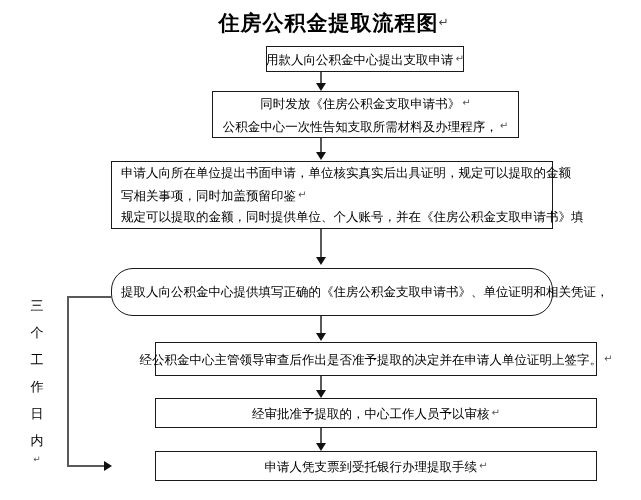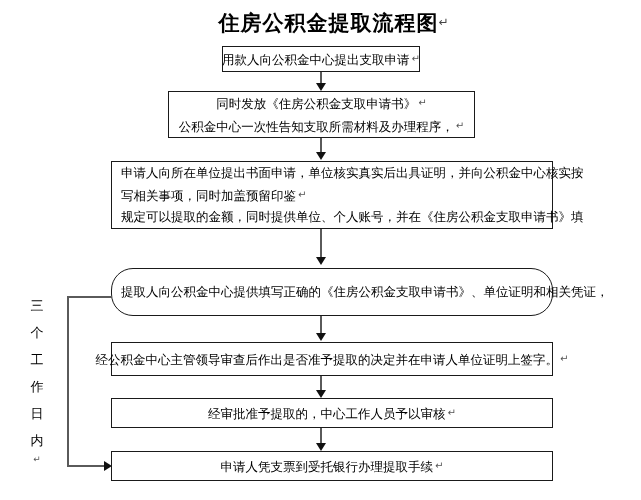--- a/index.html
+++ b/index.html
@@ -55,20 +55,21 @@
     display: flex;
     flex-direction: column;
     justify-content: center;
   }
   .node .line {
     white-space: nowrap;
   }
   .node.center {
     align-items: center;
     text-align: center;
+    margin-left: 44px;
   }
   .node.center .line {
     padding: 0 6px;
   }
   .node.left {
     align-items: flex-start;
     text-align: left;
   }
   .node.left .line {
     padding: 0 9px;
@@ -163,21 +164,21 @@
     <div class="line">
       <span>公积金中心一次性告知支取所需材料及办理程序，</span><span class="pil">↵</span>
     </div>
   </div>
 
   <div class="vline" style="left:320px; top:138px; height:15px;"></div>
   <div class="arrow-down" style="left:316px; top:152px;"></div>
 
   <div class="node left" style="left:111px; top:161px; width:442px; height:68px;">
     <div class="line">
-      <span>申请人向所在单位提出书面申请，单位核实真实后出具证明，并向公积金中心核实按</span>
+      <span>申请人向所在单位提出书面申请，单位核实真实后出具证明，规定可以提取的金额</span>
     </div>
     <div class="line">
       <span>写相关事项，同时加盖预留印鉴</span><span class="pil">↵</span>
     </div>
     <div class="line">
       <span>规定可以提取的金额，同时提供单位、个人账号，并在《住房公积金支取申请书》填</span>
     </div>
   </div>
 
   <div class="vline" style="left:320px; top:229px; height:29px;"></div>

